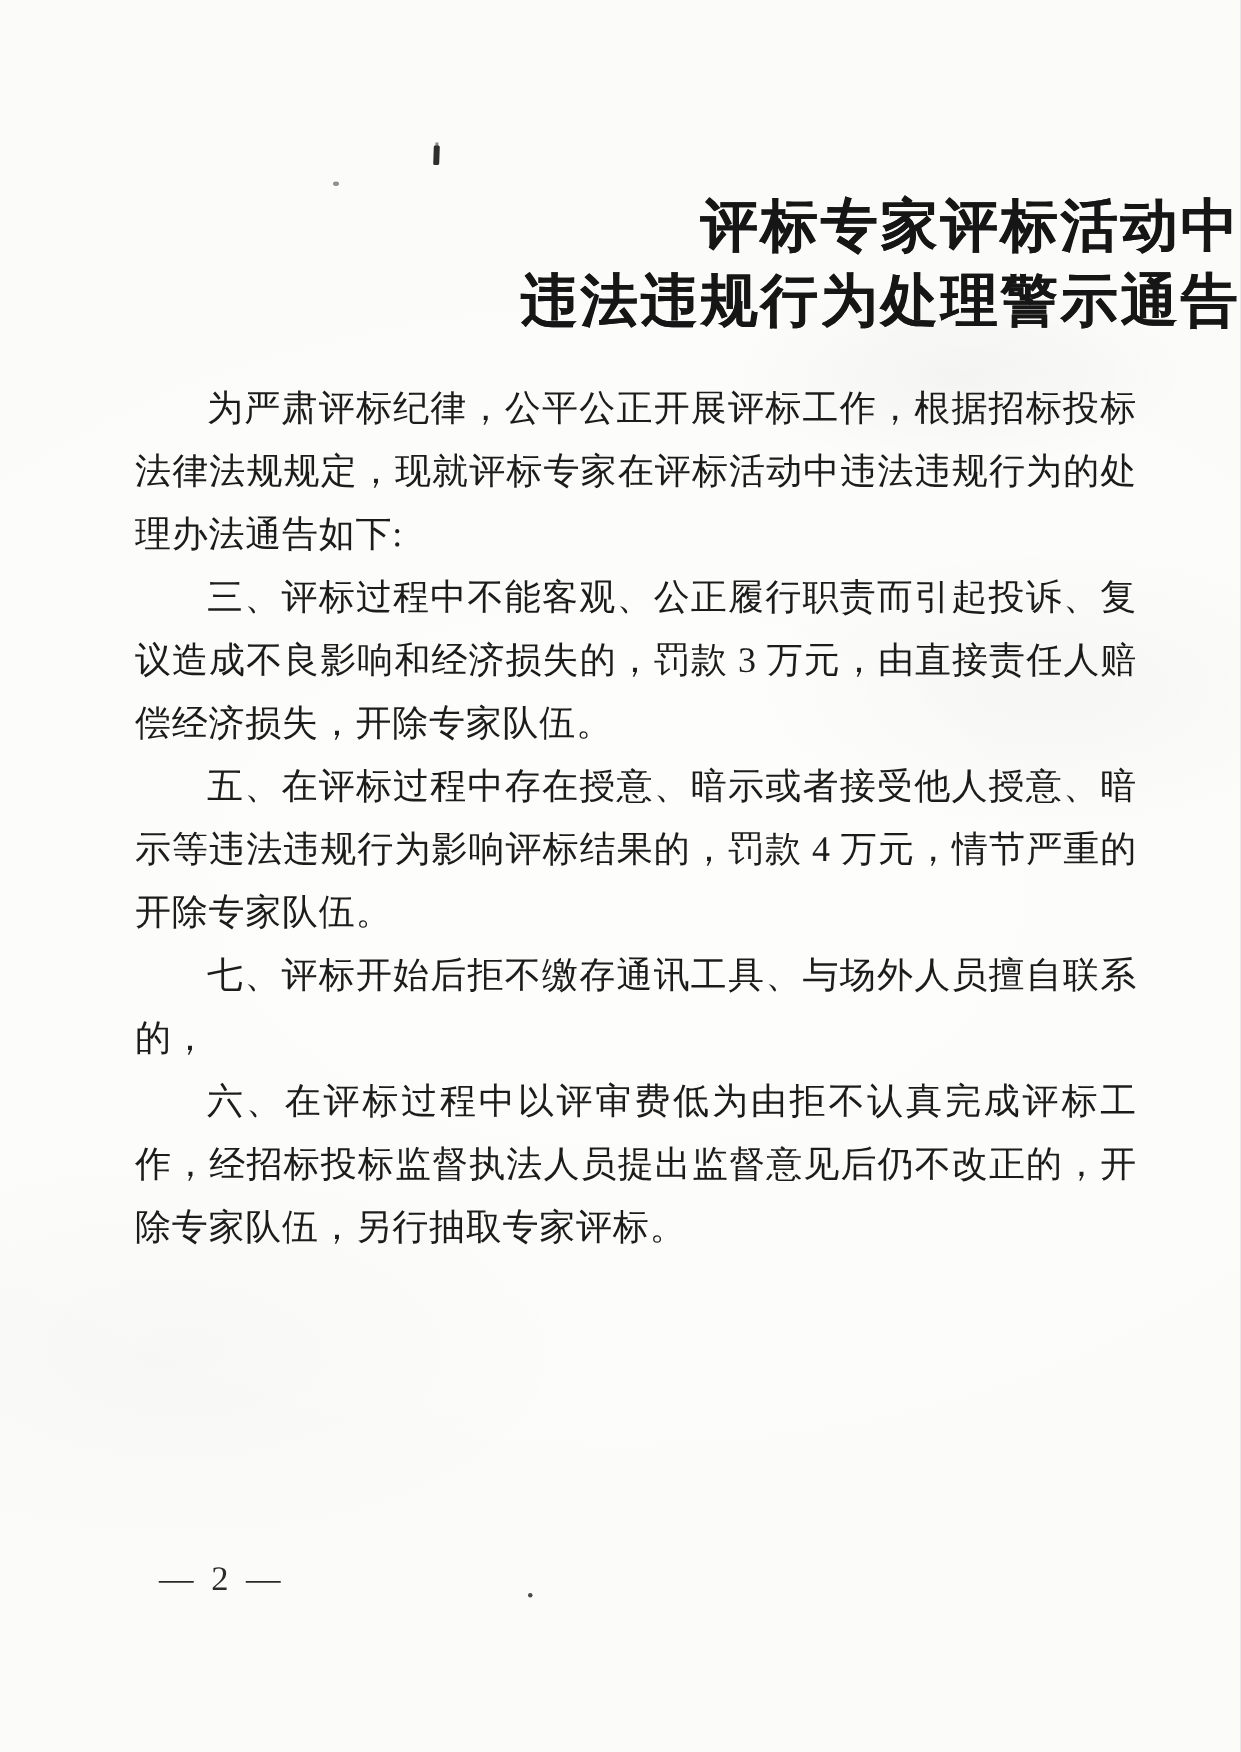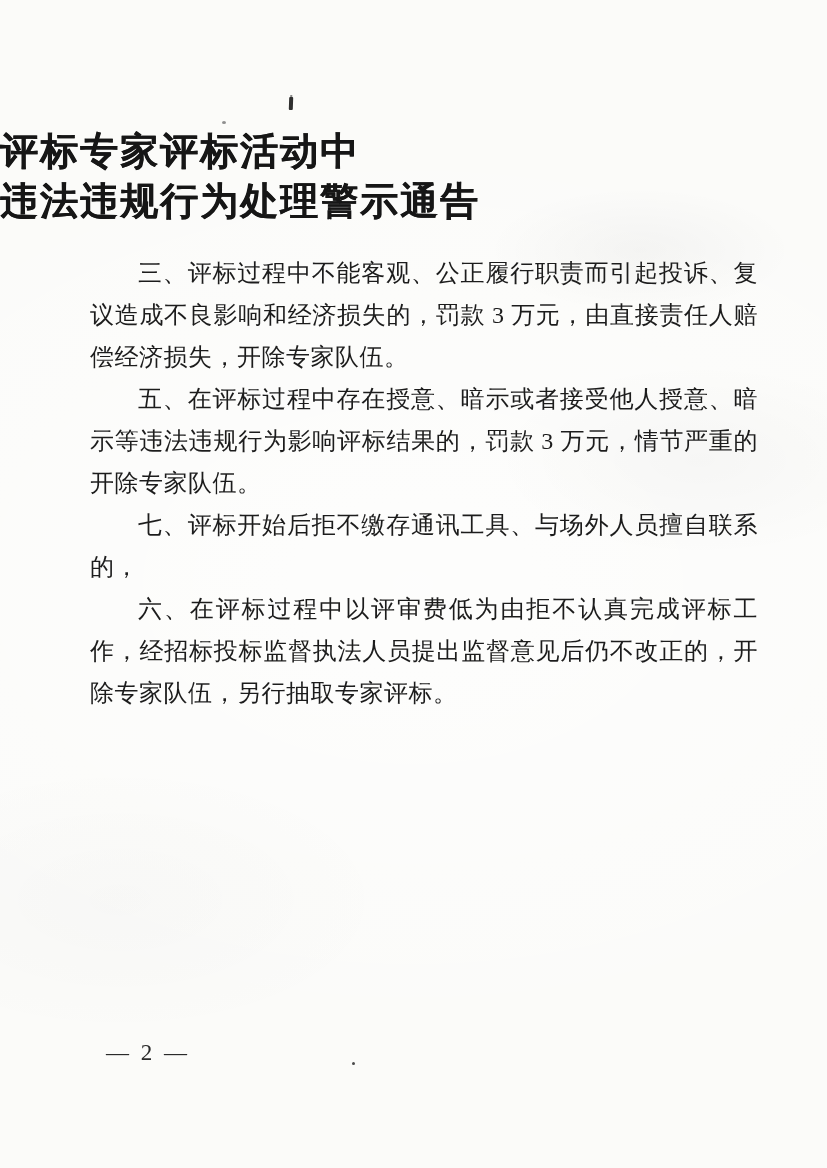--- a/index.html
+++ b/index.html
@@ -20,21 +20,21 @@
       radial-gradient(ellipse 300px 140px at 700px 460px, rgba(0,0,0,0.022), transparent 70%),
       radial-gradient(ellipse 400px 200px at 120px 900px, rgba(0,0,0,0.015), transparent 70%),
       radial-gradient(ellipse 900px 600px at 413px 584px, rgba(255,255,255,0.6), transparent 80%),
       #fbfbf9;
   }
   .title-block {
     position: absolute;
     top: 126px;
     left: 0;
     width: 100%;
-    text-align: left;
+    text-align: right;
   }
   .title-line {
     font-size: 38px;
     line-height: 50px;
     font-weight: 700;
     letter-spacing: 2px;
     color: #161616;
     text-shadow: 0.4px 0.4px 0 #161616;
   }
   .body-block {
@@ -98,21 +98,22 @@
   <span class="artifact-tick"></span>
   <span class="artifact-dot-1"></span>
   <span class="artifact-dot-2"></span>
 
   <div class="title-block">
     <div class="title-line">评标专家评标活动中</div>
     <div class="title-line">违法违规行为处理警示通告</div>
   </div>
 
   <div class="body-block">
+    <p>为严肃评标纪律，公平公正开展评标工作，根据招标投标法律法规规定，现就评标专家在评标活动中违法违规行为的处理办法通告如下:</p>
     <p>三、评标过程中不能客观、公正履行职责而引起投诉、复议造成不良影响和经济损失的，罚款 3 万元，由直接责任人赔偿经济损失，开除专家队伍。</p>
-    <p>五、在评标过程中存在授意、暗示或者接受他人授意、暗示等违法违规行为影响评标结果的，罚款 3 万元，情节严重的开除专家队伍。</p>
+    <p>五、在评标过程中存在授意、暗示或者接受他人授意、暗示等违法违规行为影响评标结果的，罚款 4 万元，情节严重的开除专家队伍。</p>
     <p>七、评标开始后拒不缴存通讯工具、与场外人员擅自联系的，</p>
     <p>六、在评标过程中以评审费低为由拒不认真完成评标工作，经招标投标监督执法人员提出监督意见后仍不改正的，开除专家队伍，另行抽取专家评标。</p>
   </div>
 
   <div class="page-number">— 2 —</div>
 
 </div>
 
 </body></html>

